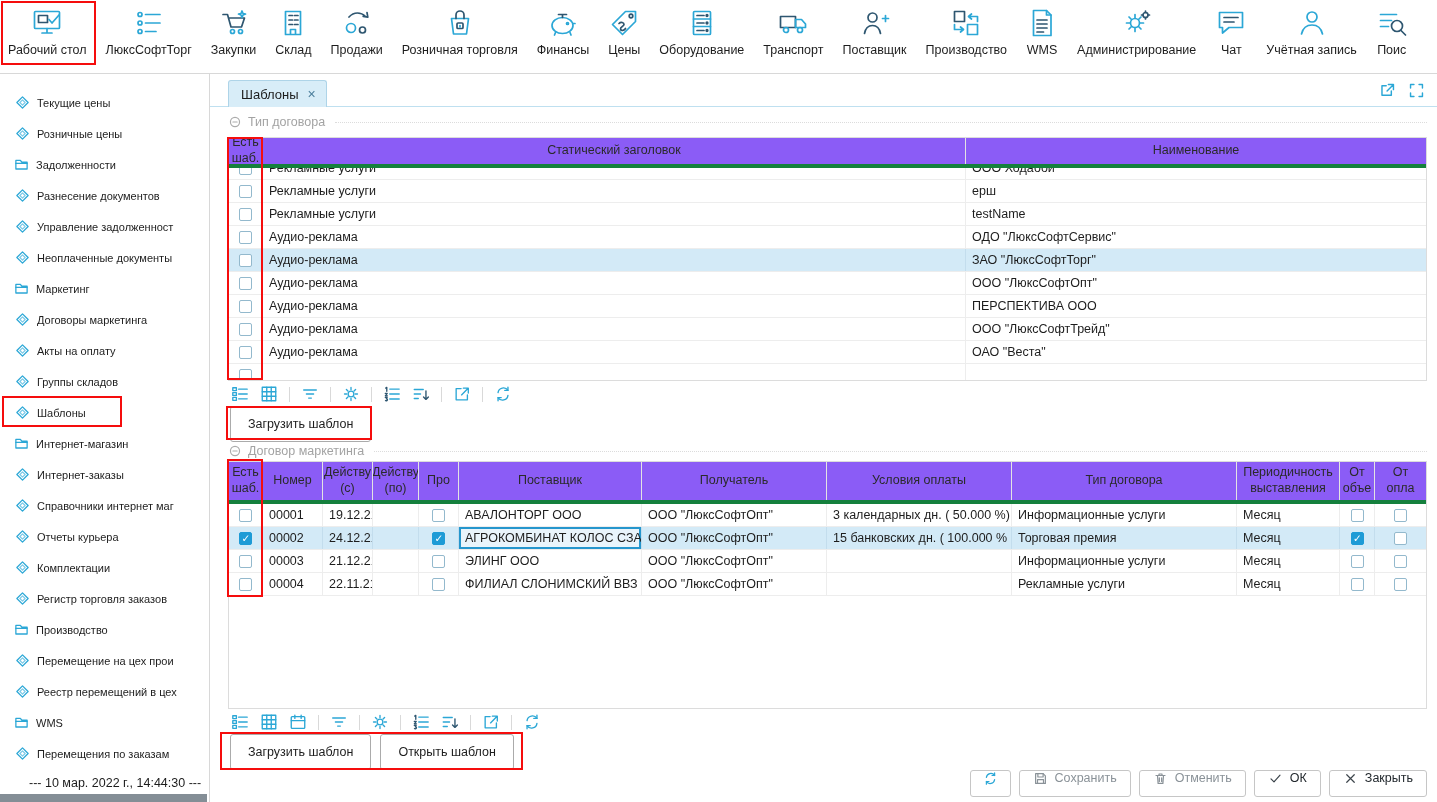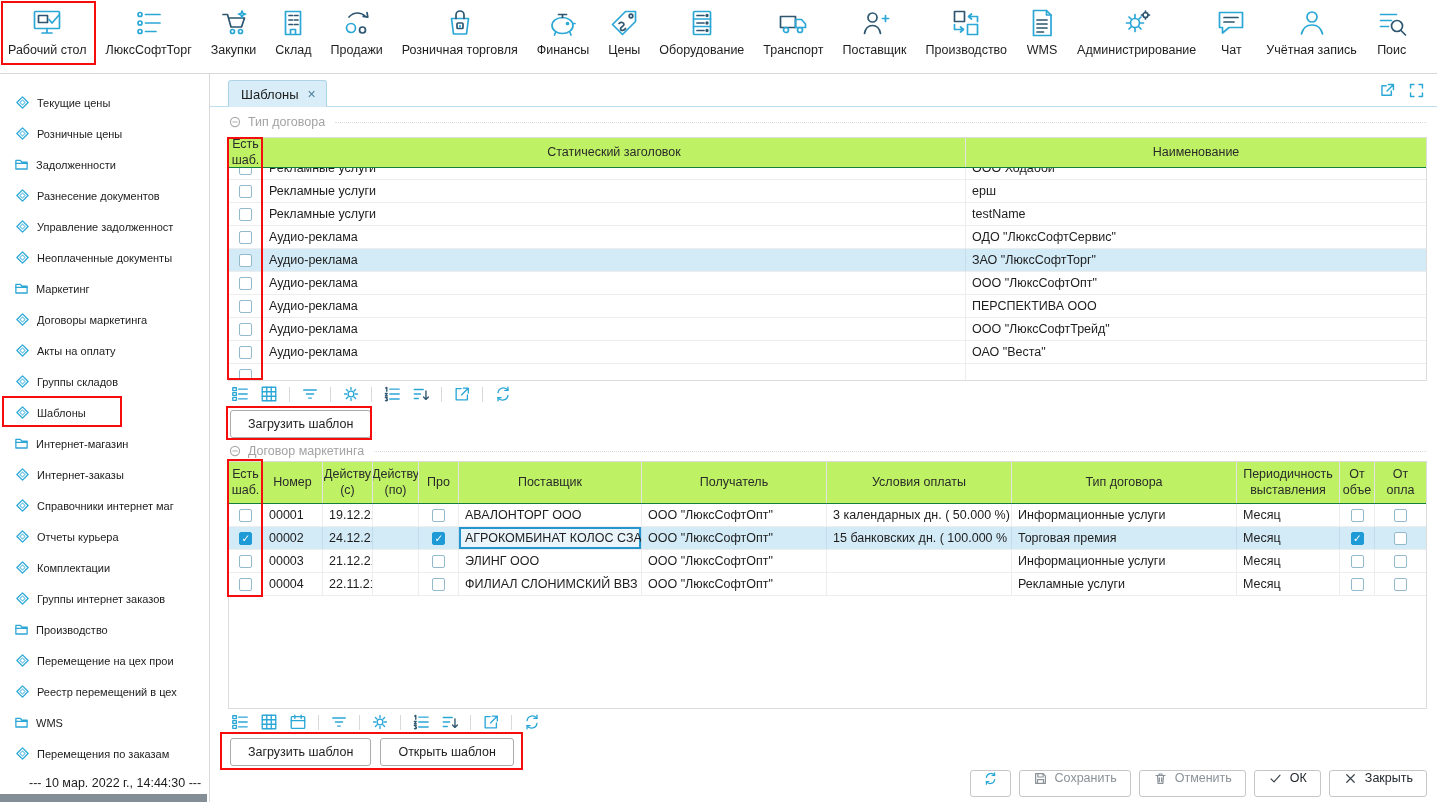--- a/index.html
+++ b/index.html
@@ -33,21 +33,21 @@
 .win-ic{width:17px;height:17px;cursor:pointer}
 .content{position:absolute;left:0;right:0;top:33px;bottom:0;padding:0 10px 0 18px;overflow:hidden}
 .sec-h{height:30px;display:flex;align-items:center;gap:6px;color:#a3a3a3}
 .sec-h.sec2{height:20px}
 .sec-ic{width:14px;height:14px}
 .sec-ic svg{stroke:#ababab}
 .sec-title{font-size:12.5px;white-space:nowrap}
 .sec-line{flex:1;border-top:1px dotted #dcdcdc;margin-left:4px}
 
 .tbl{border:1px solid #dcdcdc}
-.thead{display:grid;background:#bef264;border-bottom:1px solid #15803d}
+.thead{display:grid;background:#8b5cf6;border-bottom:4px solid #15803d}
 .th{display:flex;align-items:center;justify-content:center;text-align:center;white-space:pre-line;font-size:12.5px;color:#2a2a2a;border-right:1px solid #e3e3e3;padding:1px 3px;line-height:1.25;overflow:hidden}
 .th:last-child{border-right:none}
 .t1grid{grid-template-columns:34px 1fr 460px}
 .t2grid{grid-template-columns:34px 60px 50px 46px 40px 183px 185px 185px 225px 103px 35px 1fr}
 .t1 .thead{height:30px}
 .t2 .thead{height:42px}
 .tbody{overflow:hidden;background:#fff}
 .t1 .tbody{height:212px}
 .t1 .tbody div.tr:first-of-type{margin-top:-11px}
 .t2 .tbody{height:204px}
@@ -62,21 +62,21 @@
 input[type=checkbox]{appearance:none;-webkit-appearance:none;width:13px;height:13px;border:1px solid #93b9cd;border-radius:2px;background:#fff;cursor:pointer;position:relative}
 input[type=checkbox]:checked{background:#1e9bd6;border-color:#1e9bd6}
 input[type=checkbox]:checked::after{content:"✓";position:absolute;left:1.5px;top:-1px;color:#fff;font-size:10.5px;line-height:13px}
 
 .tools{height:26px;display:flex;align-items:center;gap:11px;padding-left:3px}
 .tool-ic{width:18px;height:18px;cursor:pointer}
 .tool-ic svg{stroke-width:1.5}
 .tool-ic.sep{width:1px;height:15px;background:#d9d9d9;cursor:default}
 
 .btnrow{height:34px;display:flex;align-items:center;gap:9px;padding-left:2px}
-.btn{height:28px;padding:0 17px;background:#fff;border:1px solid #ababab;border-radius:3px;font-size:12.5px;font-family:inherit;color:#1d1d1d;cursor:pointer}
+.btn{height:36px;padding:0 17px;background:#fff;border:1px solid #ababab;border-radius:3px;font-size:12.5px;font-family:inherit;color:#1d1d1d;cursor:pointer}
 
 .footer{position:absolute;right:10px;bottom:5px;display:flex;gap:8px;align-items:center}
 .fbtn{height:27px;display:flex;align-items:flex-start;gap:7px;padding:0 13px;background:#fff;border:1px solid #c6c6c6;border-radius:3px;font-size:12.5px;font-family:inherit;color:#8a9298;cursor:pointer}
 .fbtn.dark{color:#23292e}
 .fbtn.icon-only{padding:0 12px}
 .f-ic{width:15px;height:15px}
 .fbtn svg{stroke:#8a9298;stroke-width:1.6}
 .fbtn.dark svg{stroke:#3c444b}
 .fbtn.icon-only svg{stroke:#2ba7d6}
 .f-label:empty{display:none}
@@ -383,21 +383,21 @@
               <path d="M10 6.5l3.5 3.5L10 13.5 6.5 10z" class="d"></path>
             </svg></span>
           <span class="side-label">Комплектации</span>
         </div>
 
         <div class="side-item leaf">
           <span class="ic side-icon"><svg viewBox="0 0 20 20">
               <path d="M10 2.5l7.5 7.5L10 17.5 2.5 10z"></path>
               <path d="M10 6.5l3.5 3.5L10 13.5 6.5 10z" class="d"></path>
             </svg></span>
-          <span class="side-label">Группы интернет заказов</span>
+          <span class="side-label">Регистр торговля заказов</span>
         </div>
 
         <div class="side-item folder">
           <span class="ic side-icon"><svg viewBox="0 0 20 20">
               <path d="M2.5 4.5h6l2 2.5h7v9h-15z"></path>
               <path d="M2.5 8.5h15"></path>
             </svg></span>
           <span class="side-label">Производство</span>
         </div>
 

